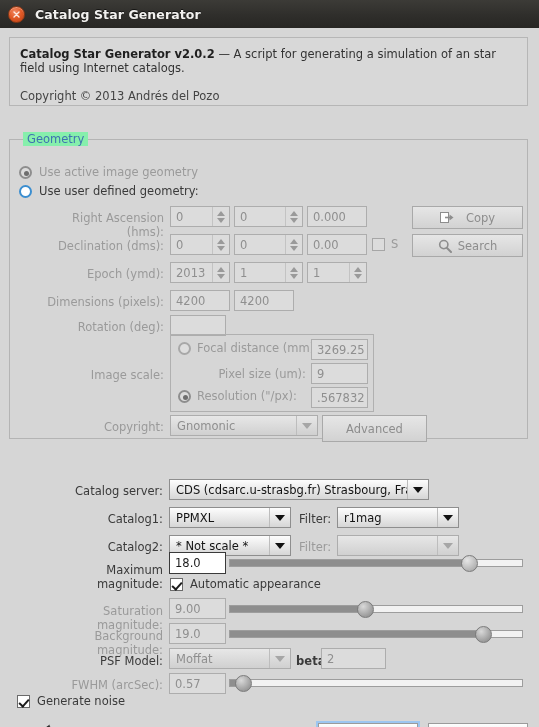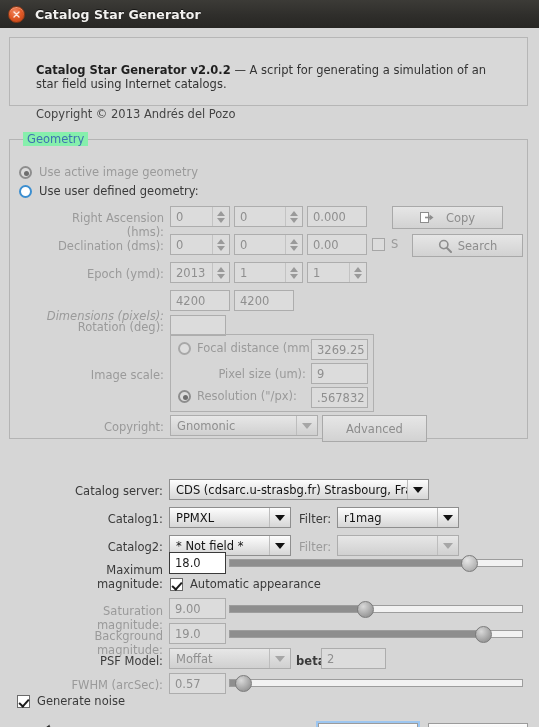--- a/index.html
+++ b/index.html
@@ -39,21 +39,21 @@
     width:539px;height:699px;background:#d6d6d6;
     position:relative;
   }
   
   .infobox{
     position:absolute;left:9px;top:9px;width:519px;height:69px;
     border:1px solid #b6b6b6;background:#d8d8d8;
     box-sizing:border-box;
     padding:9px 10px 0 10px;
   }
-  .infobox p{margin:16px;line-height:14px;color:#333;font-size:11.5px;}
+  .infobox p{margin:0;line-height:14px;color:#333;font-size:11.5px;}
   .infobox .ver{font-weight:bold;color:#1f1f1f;}
   .infobox .cr{margin-top:14px;color:#444;}
 
   
   .group{
     position:absolute;
     border:1px solid #b4b4b4;
     box-sizing:border-box;
     background:transparent;
   }
@@ -286,34 +286,34 @@
       </span>
   </div>
   <div class="fld spin" style="position:absolute;left:307px;top:234px;width:60px;">
     <span>1</span>
     <span class="arrows">
         <i class="up"></i>
         <i class="dn"></i>
       </span>
   </div>
 
-  <div class="lbl dis" style="position:absolute;left:36px;top:281px;width:128px;font-style:italic;">Dimensions (pixels):</div>
+  <div class="lbl dis" style="position:absolute;left:36px;top:267px;width:128px;">Dimensions (pixels):</div>
   <div class="fld" style="position:absolute;left:170px;top:262px;width:60px;">
     <span>4200</span>
   </div>
   <div class="fld" style="position:absolute;left:234px;top:262px;width:60px;">
     <span>4200</span>
   </div>
 
   <div class="lbl dis" style="position:absolute;left:36px;top:292px;width:128px;">Rotation (deg):</div>
   <div class="fld" style="position:absolute;left:170px;top:287px;width:56px;">
     <span></span>
   </div>
 
-  <div class="btn" style="position:absolute;left:392px;top:178px;width:111px;gap:12px;">
+  <div class="btn" style="position:absolute;left:412px;top:178px;width:111px;gap:12px;">
     <svg width="14" height="13" viewBox="0 0 14 13" aria-hidden="true">
       <rect x="0.5" y="1.5" width="8" height="10" fill="#fff" stroke="#8d8d8d"></rect>
       <path d="M5 6.5 H12" stroke="#8d8d8d" stroke-width="1.6" fill="none"></path>
       <path d="M9.5 3.5 L13.5 6.5 L9.5 9.5 Z" fill="#8d8d8d"></path>
     </svg>
     <span>Copy</span>
   </div>
   <div class="btn" style="position:absolute;left:412px;top:206px;width:111px;">
     <svg width="14" height="14" viewBox="0 0 14 14" aria-hidden="true">
       <circle cx="5.8" cy="5.6" r="4.1" fill="none" stroke="#8d8d8d" stroke-width="1.6"></circle>
@@ -376,21 +376,21 @@
   <div class="lbl" style="position:absolute;left:299px;top:484px;width:32px;">Filter:</div>
   <div class="combo en" style="position:absolute;left:337px;top:479px;width:122px;gap:8px;">
     <span class="ctext">r1mag</span>
     <span class="carrow">
         <b></b>
       </span>
   </div>
 
   <div class="lbl" style="position:absolute;left:45px;top:512px;width:118px;">Catalog2:</div>
   <div class="combo en" style="position:absolute;left:169px;top:507px;width:122px;">
-    <span class="ctext">* Not field *</span>
+    <span class="ctext">* Not scale *</span>
     <span class="carrow">
         <b></b>
       </span>
   </div>
   <div class="lbl dis" style="position:absolute;left:299px;top:512px;width:32px;">Filter:</div>
   <div class="combo" style="position:absolute;left:337px;top:507px;width:122px;">
     <span class="ctext"></span>
     <span class="carrow">
         <b></b>
       </span>

